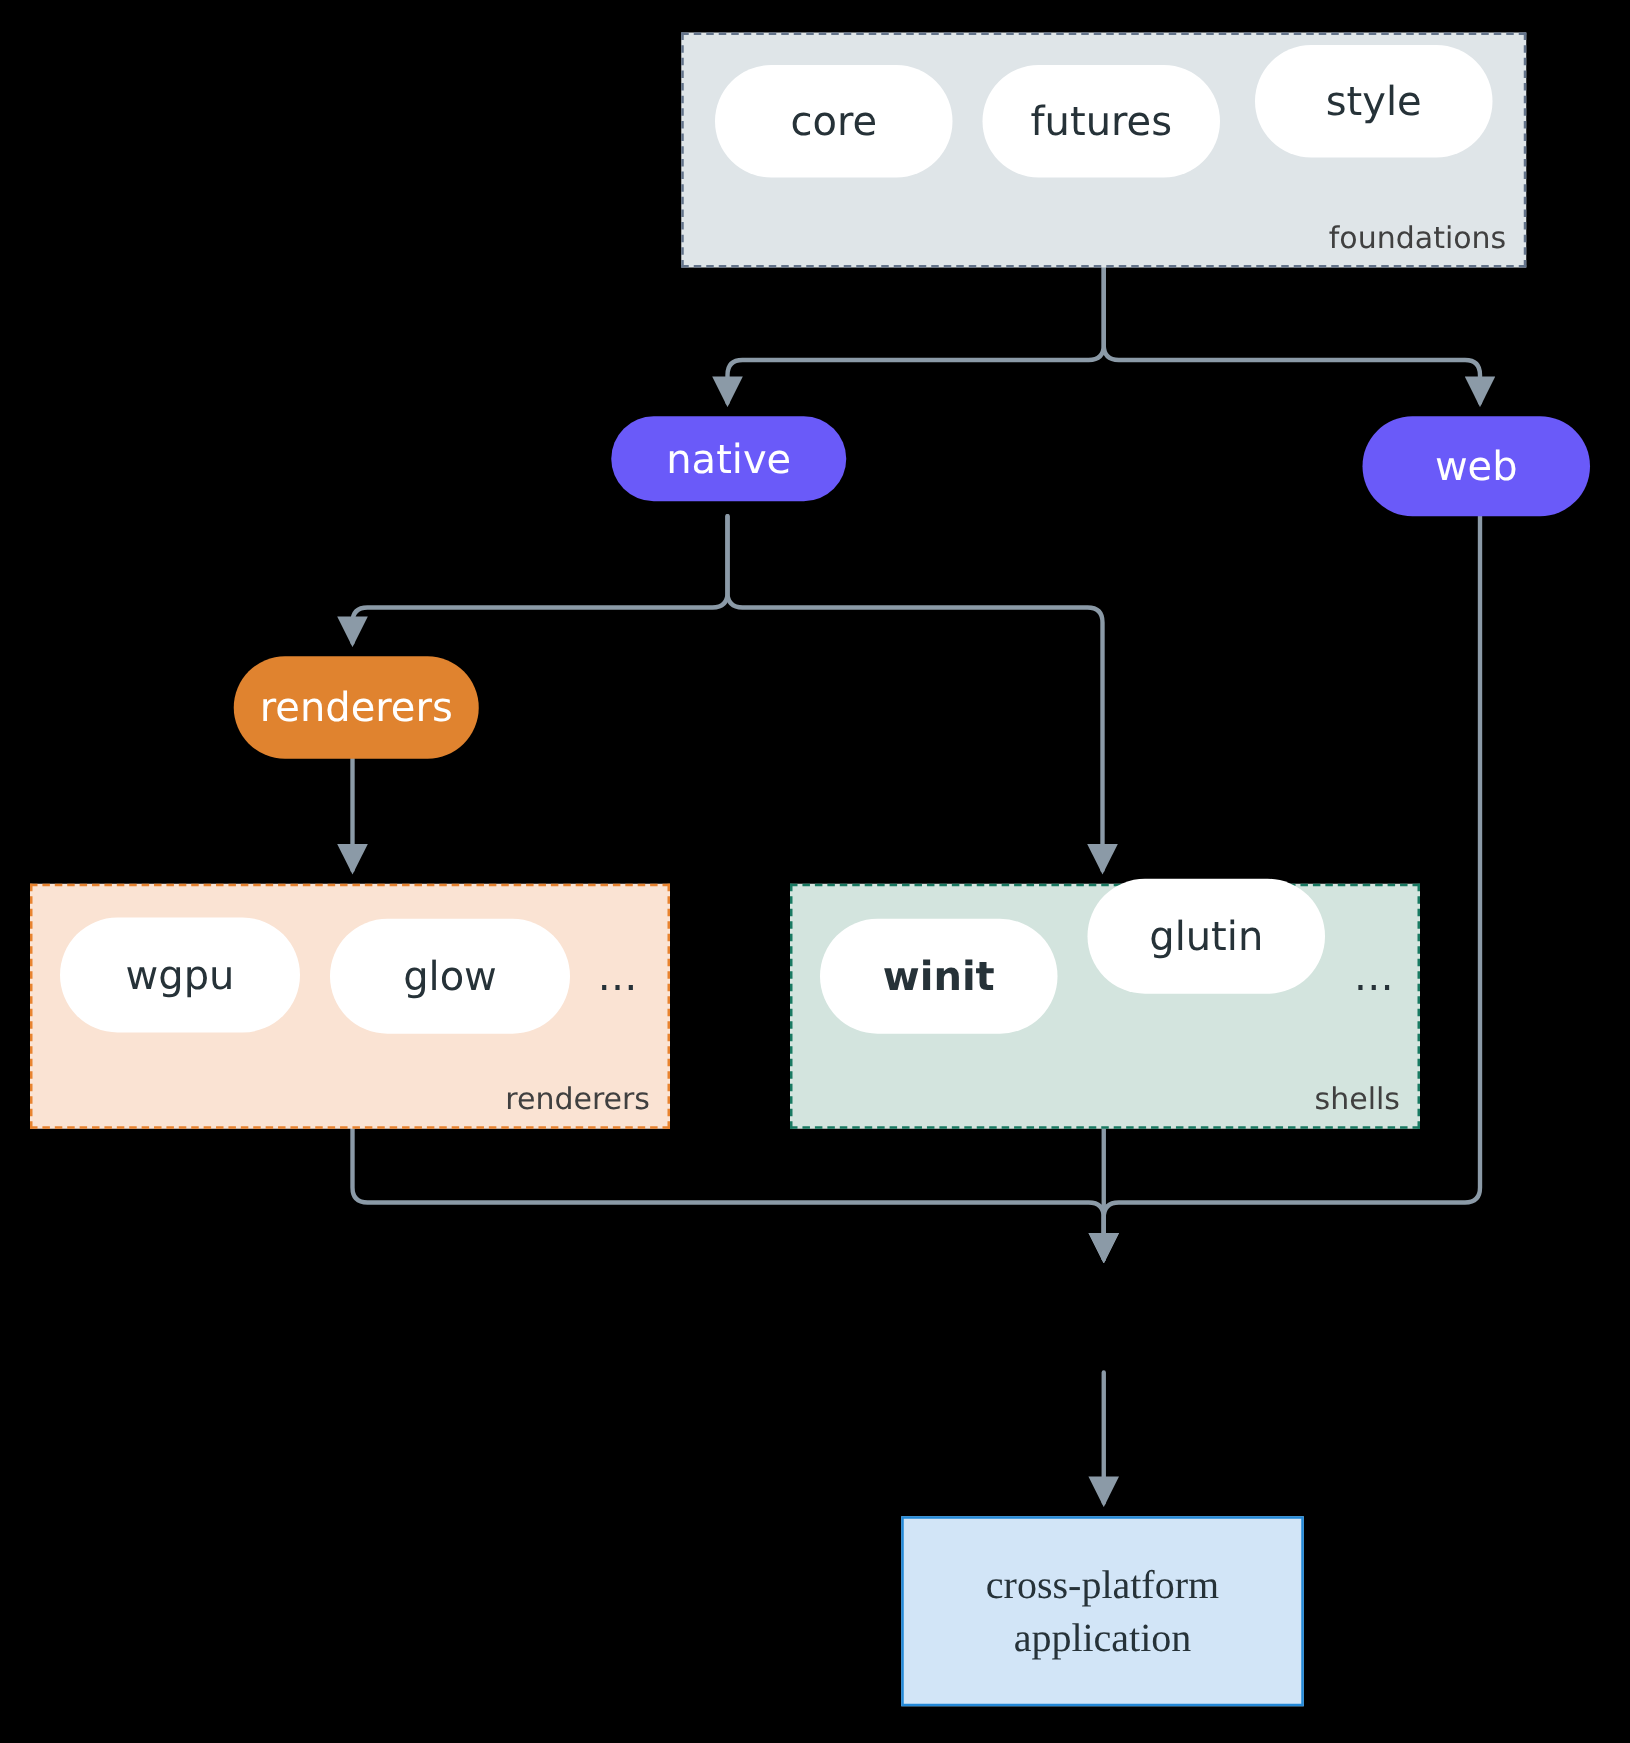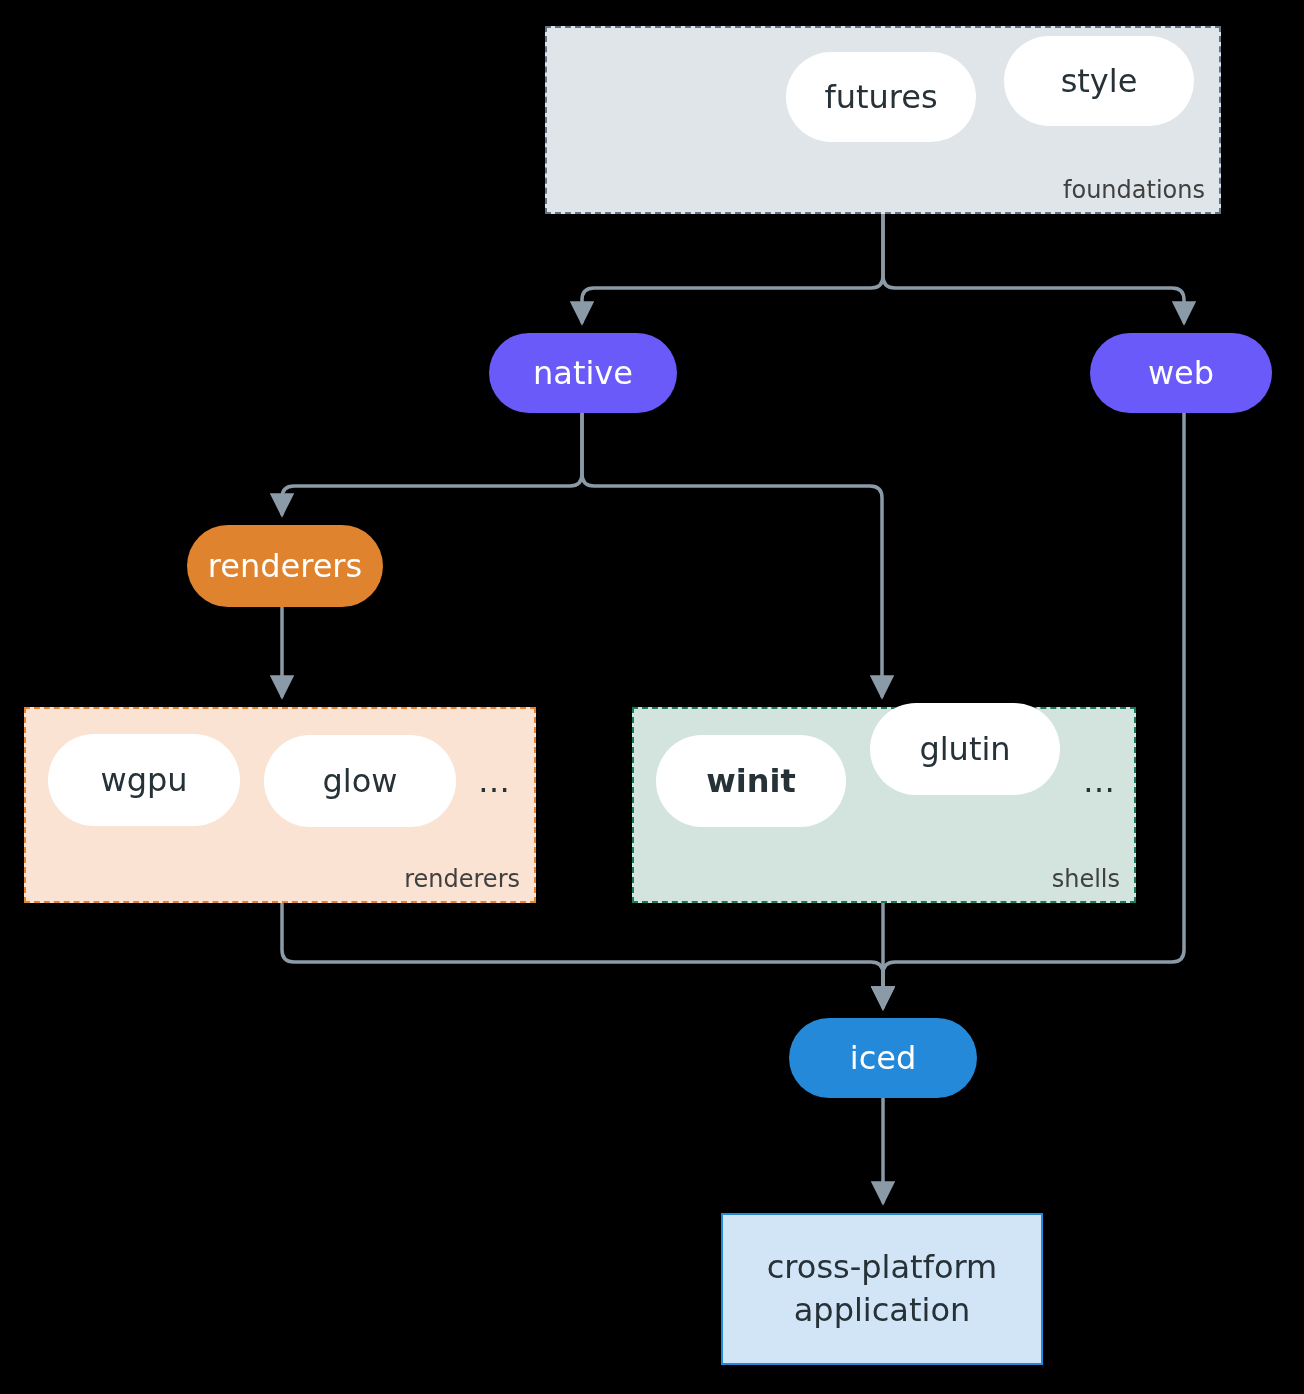--- a/index.html
+++ b/index.html
@@ -103,28 +103,31 @@
 
       <path d="M 1184 413 L 1184 950 Q 1184 962 1172 962 L 895 962 Q 883 962 883 974 L 883 1007" marker-end="url(#arrow)"></path>
 
       <path d="M 883 1098 L 883 1202" marker-end="url(#arrow)"></path>
     </g>
   </svg>
 
   <div class="cluster" style="left:545px; top:26px; width:676px; height:188px; background:#dfe5e8; border:2px dashed #64748b;">
     <span class="cluster-label">foundations</span>
   </div>
+  <div class="pill" style="left:572px; top:52px; width:190px; height:90px;">
+    <span>core</span>
+  </div>
   <div class="pill" style="left:786px; top:52px; width:190px; height:90px;">
     <span>futures</span>
   </div>
   <div class="pill" style="left:1004px; top:36px; width:190px; height:90px;justify-content:center;">
     <span>style</span>
   </div>
 
-  <div class="node" style="left:489px; top:333px; width:188px; height:80px; background:#6a5af9;">
+  <div class="node" style="left:489px; top:333px; width:188px; height:68px; background:#6a5af9;">
     <span>native</span>
   </div>
   <div class="node" style="left:1090px; top:333px; width:182px; height:80px; background:#6a5af9;">
     <span>web</span>
   </div>
 
   <div class="node" style="left:187px; top:525px; width:196px; height:82px; background:#e0832f;">
     <span>renderers</span>
   </div>
 
@@ -143,22 +146,19 @@
     <span class="cluster-label">shells</span>
   </div>
   <div class="pill" style="left:656px; top:735px; width:190px; height:92px;font-weight:bold;">
     <span>winit</span>
   </div>
   <div class="pill" style="left:870px; top:703px; width:190px; height:92px;text-align:center;">
     <span>glutin</span>
   </div>
   <span class="ellipsis" style="left:1083px; top:762px;">…</span>
 
-  <div class="node" style="left:789px; top:1018px; width:188px; height:80px; background:#2389d8;">
-    <span>iced</span>
-  </div>
 
-  <div class="rect-node" style="left:721px; top:1213px; width:322px; height:152px; background:#d2e5f7; border:2px solid #2389d8; color:#263238;">
+  <div class="rect-node" style="left:721px; top:1213px; width:322px; height:152px; background:#d2e5f7; border:2px solid #2389d8; color:#263238;font-family:Liberation Serif, serif;">
     <span>cross-platform
 application</span>
   </div>
 
 </div>
 
 </body></html>

